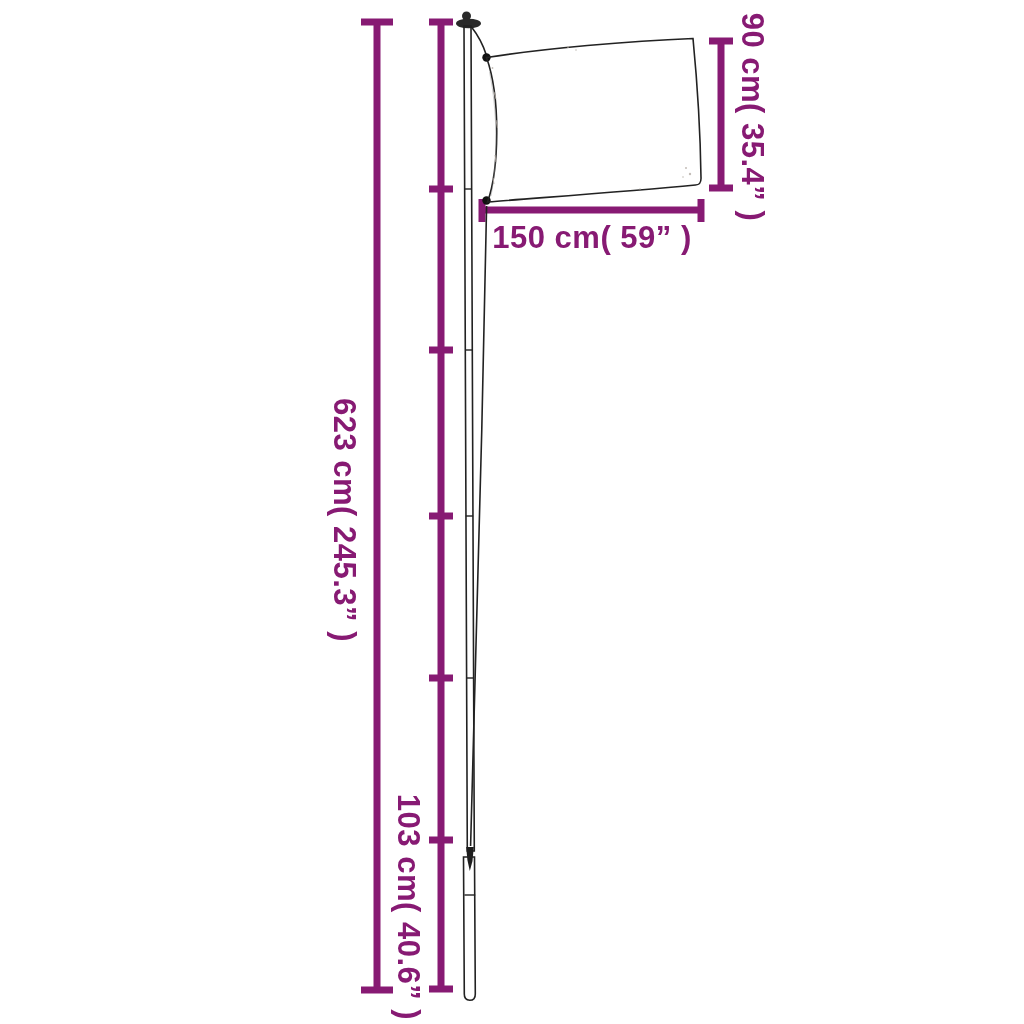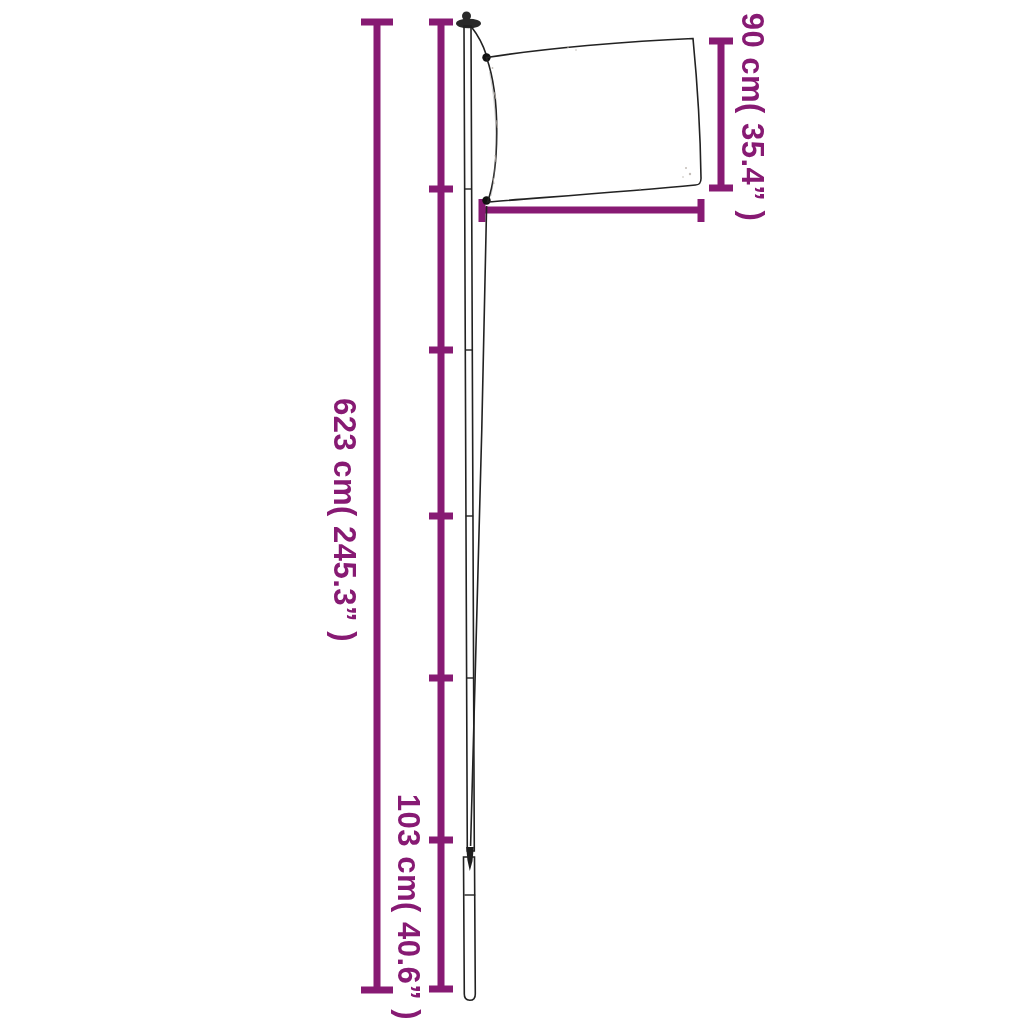--- a/index.html
+++ b/index.html
@@ -125,14 +125,15 @@
       </g>
     </g>
   </svg>
 
   <div class="dim-label vertical" style="left:344px; top:520px;">623 cm( 245.3” )</div>
 
   <div class="dim-label vertical" style="left:408px; top:907px;">103 cm( 40.6” )</div>
 
   <div class="dim-label vertical" style="left:752px; top:117px;">90 cm( 35.4” )</div>
 
+  <div class="dim-label horizontal" style="left:592px; top:237px;">150 cm( 59” )</div>
 
 </div>
 
 </body></html>

